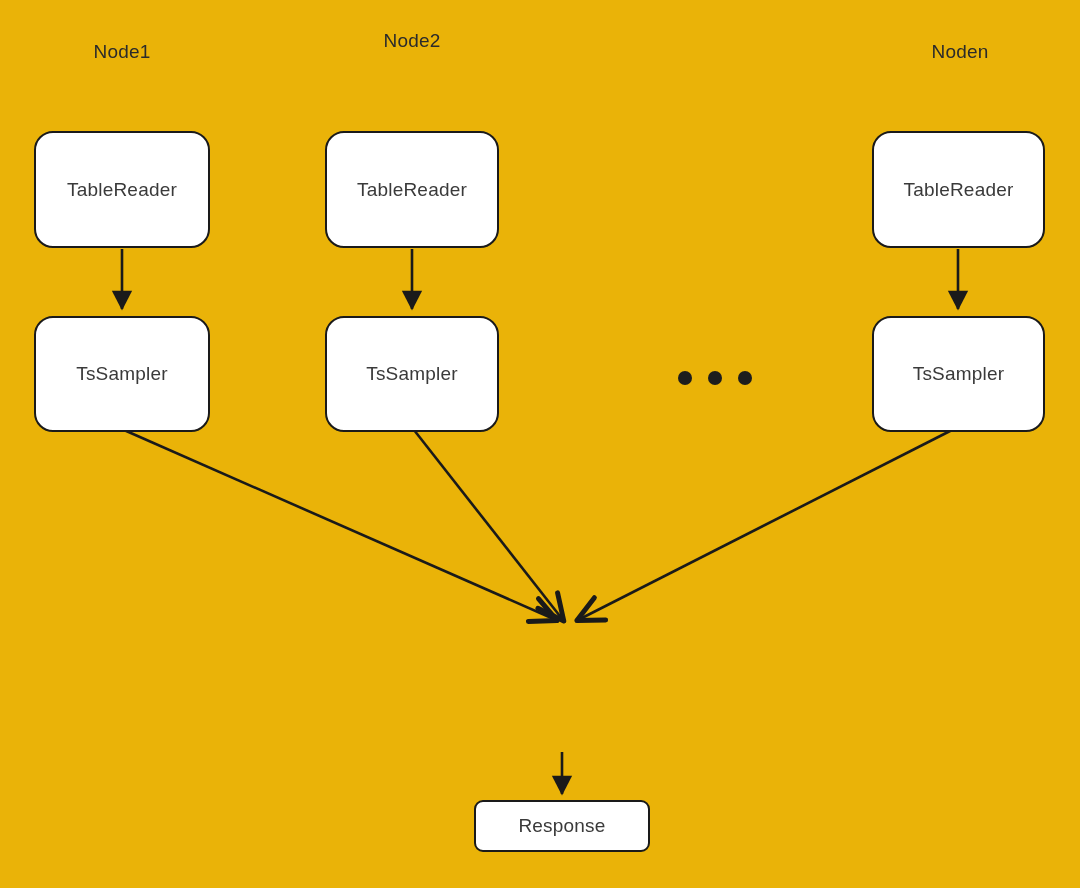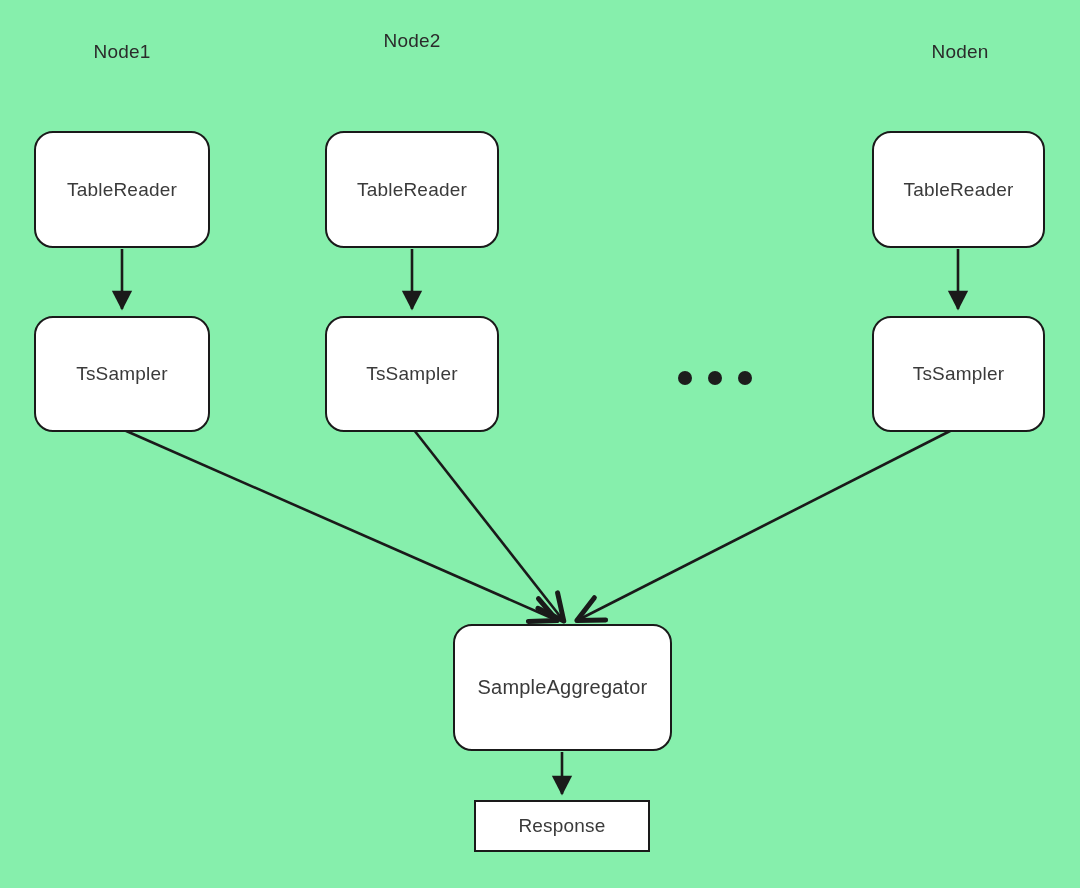--- a/index.html
+++ b/index.html
@@ -9,21 +9,21 @@
     background: #ffffff;
   }
   body {
     font-family: "Liberation Sans", "DejaVu Sans", sans-serif;
     -webkit-font-smoothing: antialiased;
   }
   #canvas {
     position: relative;
     width: 1080px;
     height: 888px;
-    background: #86efac;
+    background: #eab308;
     overflow: hidden;
   }
   #edge-layer {
     position: absolute;
     left: 0;
     top: 0;
     width: 1080px;
     height: 888px;
     pointer-events: none;
   }
@@ -44,21 +44,21 @@
     border-radius: 19px;
     display: flex;
     align-items: center;
     justify-content: center;
     color: #3a3a3a;
     font-size: 19px;
     letter-spacing: 0.2px;
     white-space: nowrap;
   }
   .node-box.small {
-    border-radius: 0;
+    border-radius: 9px;
     font-size: 19px;
   }
   .node-box.aggregator {
     font-size: 20px;
   }
   .ellipsis {
     position: absolute;
     display: flex;
     align-items: center;
     gap: 16px;
@@ -124,21 +124,18 @@
     <span class="dot"></span>
   </div>
 
   <div class="node-box" style="left:872px; top:131px; width:173px; height:117px;">
     <span>TableReader</span>
   </div>
   <div class="node-box" style="left:872px; top:316px; width:173px; height:116px;">
     <span>TsSampler</span>
   </div>
 
-  <div class="node-box aggregator" style="left:453px; top:624px; width:219px; height:127px;">
-    <span>SampleAggregator</span>
-  </div>
 
   <div class="node-box small" style="left:474px; top:800px; width:176px; height:52px;">
     <span>Response</span>
   </div>
 
 </div>
 
 </body></html>

